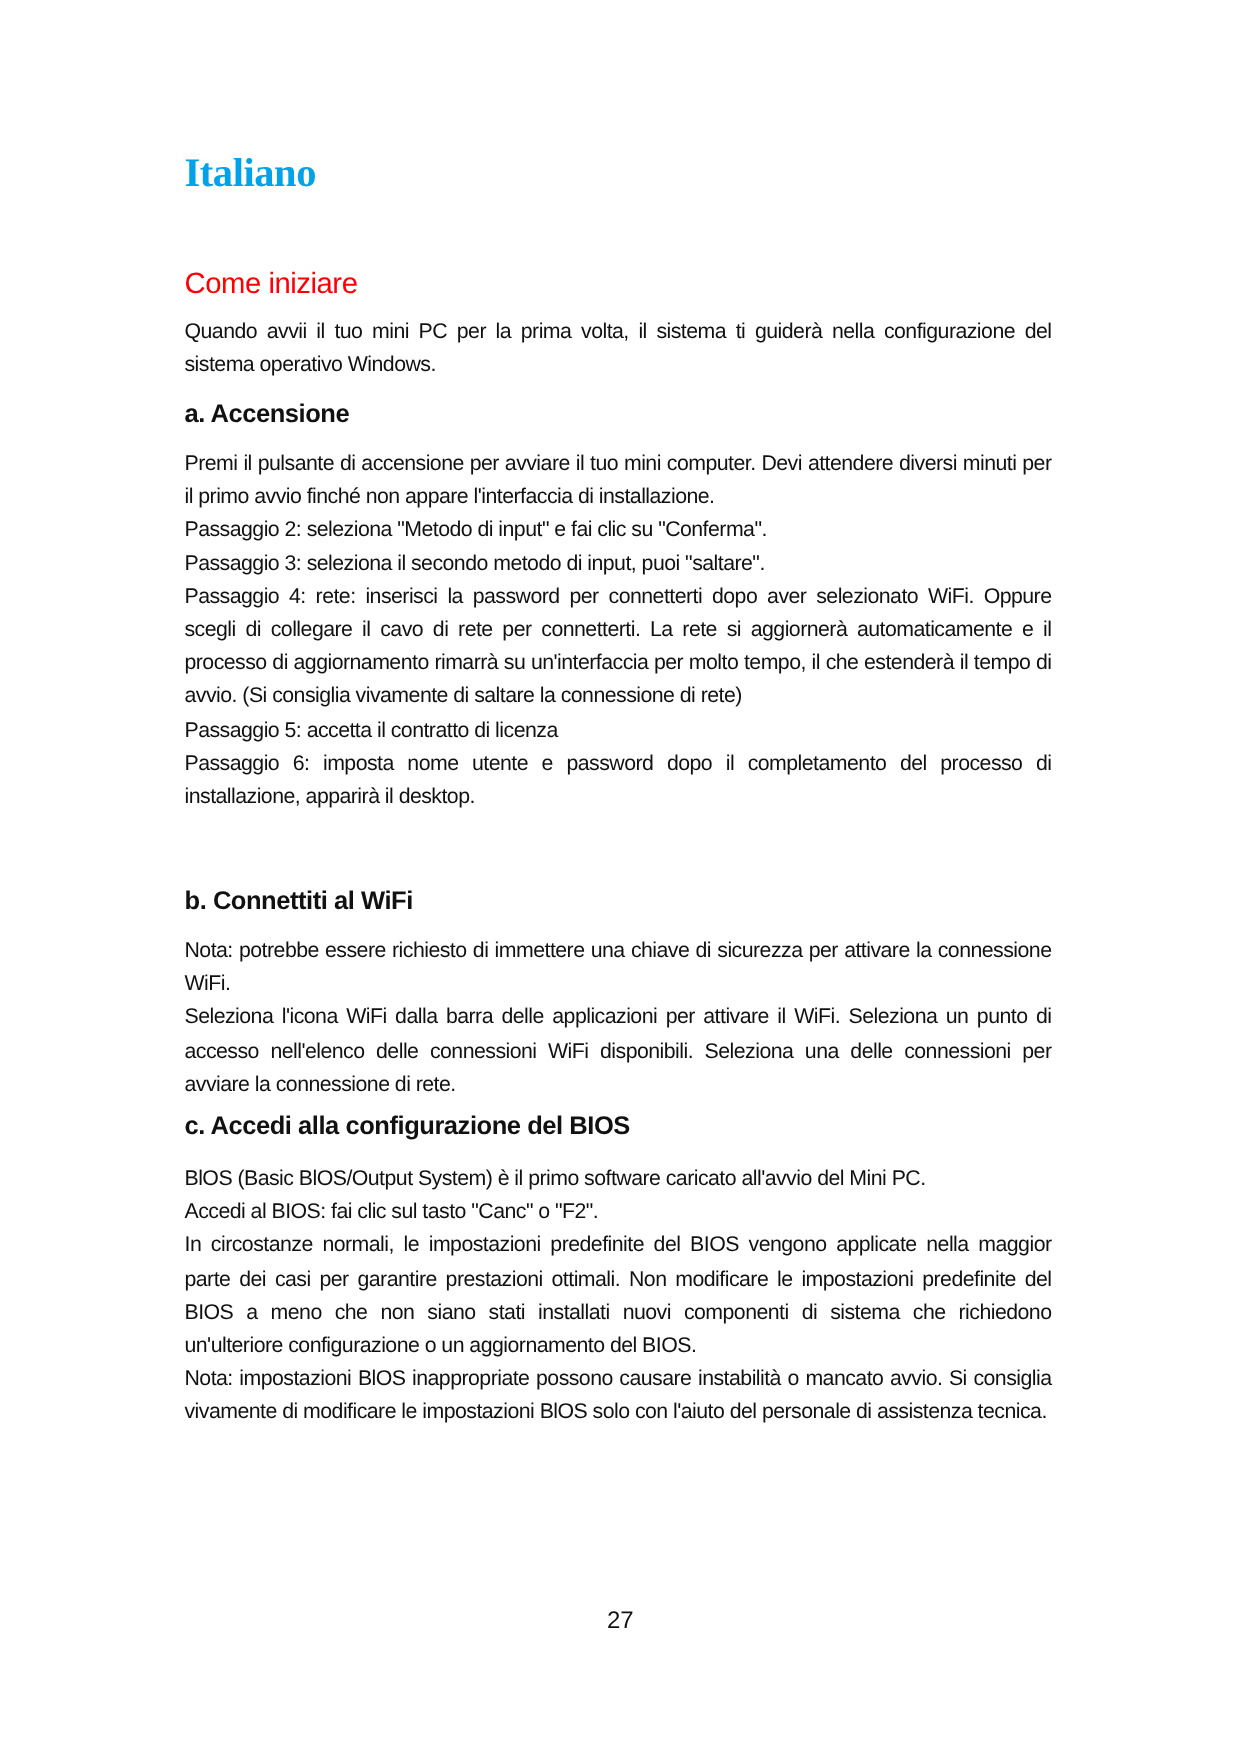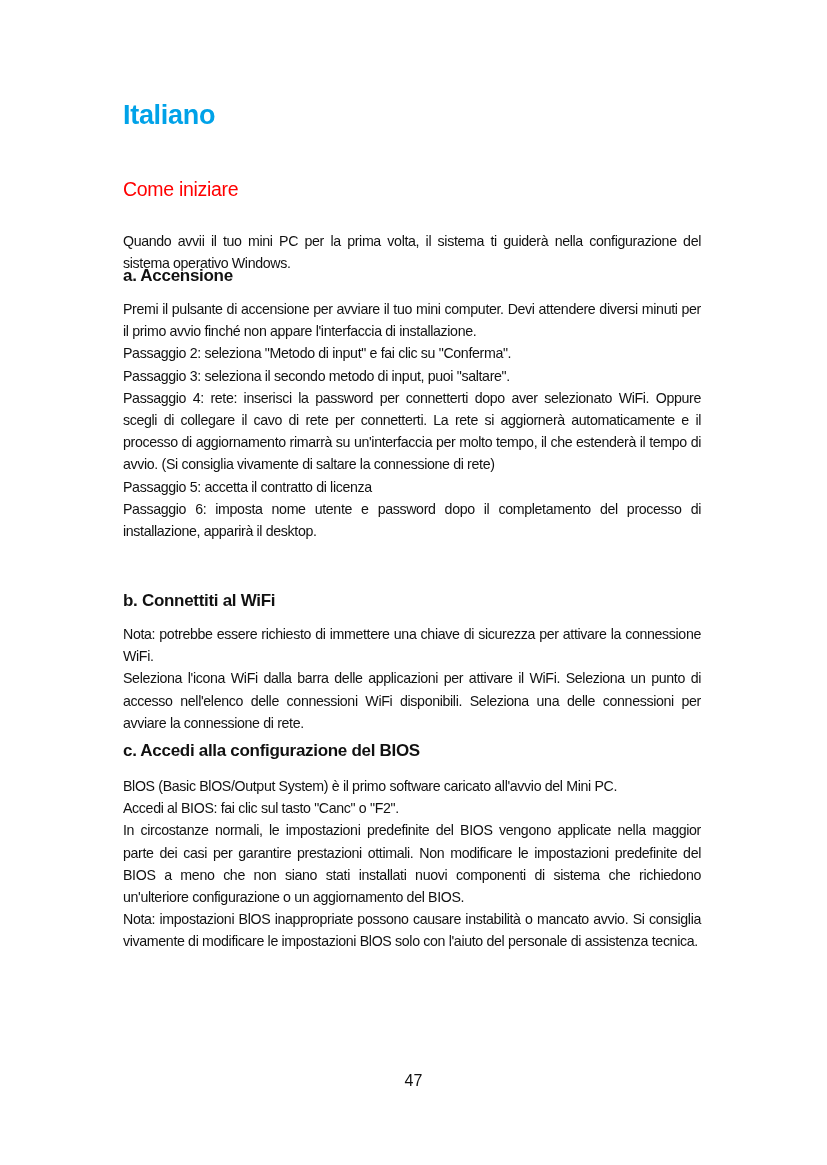--- a/index.html
+++ b/index.html
@@ -23,20 +23,21 @@
     }
     .lang-title {
       position: absolute;
       top: 100px;
       left: 0;
       margin: 0;
       font-size: 27px;
       font-weight: bold;
       color: #00a2e8;
       letter-spacing: -0.3px;
+      font-family: Liberation Serif, serif;
     }
     .section-title {
       position: absolute;
       top: 178px;
       left: 0;
       margin: 0;
       font-size: 19.5px;
       font-weight: normal;
       color: #ff0000;
       letter-spacing: -0.3px;
@@ -75,21 +76,21 @@
   </style>
 </head>
 <body>
 
 <div class="page">
 
   <h1 class="lang-title">Italiano</h1>
 
   <h2 class="section-title">Come iniziare</h2>
 
-  <div class="block" style="top:210px;margin-top:20px;">
+  <div class="block" style="top:210px;">
     <p class="para">Quando avvii il tuo mini PC per la prima volta, il sistema ti guiderà nella configurazione del sistema operativo Windows.</p>
   </div>
 
   <h3 class="sub-title" style="top:266px;">a. Accensione</h3>
   <div class="block" style="top:298px;">
     <p class="para">Premi il pulsante di accensione per avviare il tuo mini computer. Devi attendere diversi minuti per il primo avvio finché non appare l'interfaccia di installazione.</p>
     <p class="para">Passaggio 2: seleziona "Metodo di input" e fai clic su "Conferma".</p>
     <p class="para">Passaggio 3: seleziona il secondo metodo di input, puoi "saltare".</p>
     <p class="para">Passaggio 4: rete: inserisci la password per connetterti dopo aver selezionato WiFi. Oppure scegli di collegare il cavo di rete per connetterti. La rete si aggiornerà automaticamente e il processo di aggiornamento rimarrà su un'interfaccia per molto tempo, il che estenderà il tempo di avvio. (Si consiglia vivamente di saltare la connessione di rete)</p>
     <p class="para">Passaggio 5: accetta il contratto di licenza</p>
@@ -105,13 +106,13 @@
   <h3 class="sub-title" style="top:741px;">c. Accedi alla configurazione del BIOS</h3>
   <div class="block" style="top:775px;">
     <p class="para">BlOS (Basic BlOS/Output System) è il primo software caricato all'avvio del Mini PC.</p>
     <p class="para">Accedi al BIOS: fai clic sul tasto "Canc" o "F2".</p>
     <p class="para">In circostanze normali, le impostazioni predefinite del BIOS vengono applicate nella maggior parte dei casi per garantire prestazioni ottimali. Non modificare le impostazioni predefinite del BIOS a meno che non siano stati installati nuovi componenti di sistema che richiedono un'ulteriore configurazione o un aggiornamento del BIOS.</p>
     <p class="para">Nota: impostazioni BlOS inappropriate possono causare instabilità o mancato avvio. Si consiglia vivamente di modificare le impostazioni BlOS solo con l'aiuto del personale di assistenza tecnica.</p>
   </div>
 
 </div>
 
-<div class="page-number">47</div>
+<div class="page-number">27</div>
 
 </body></html>

